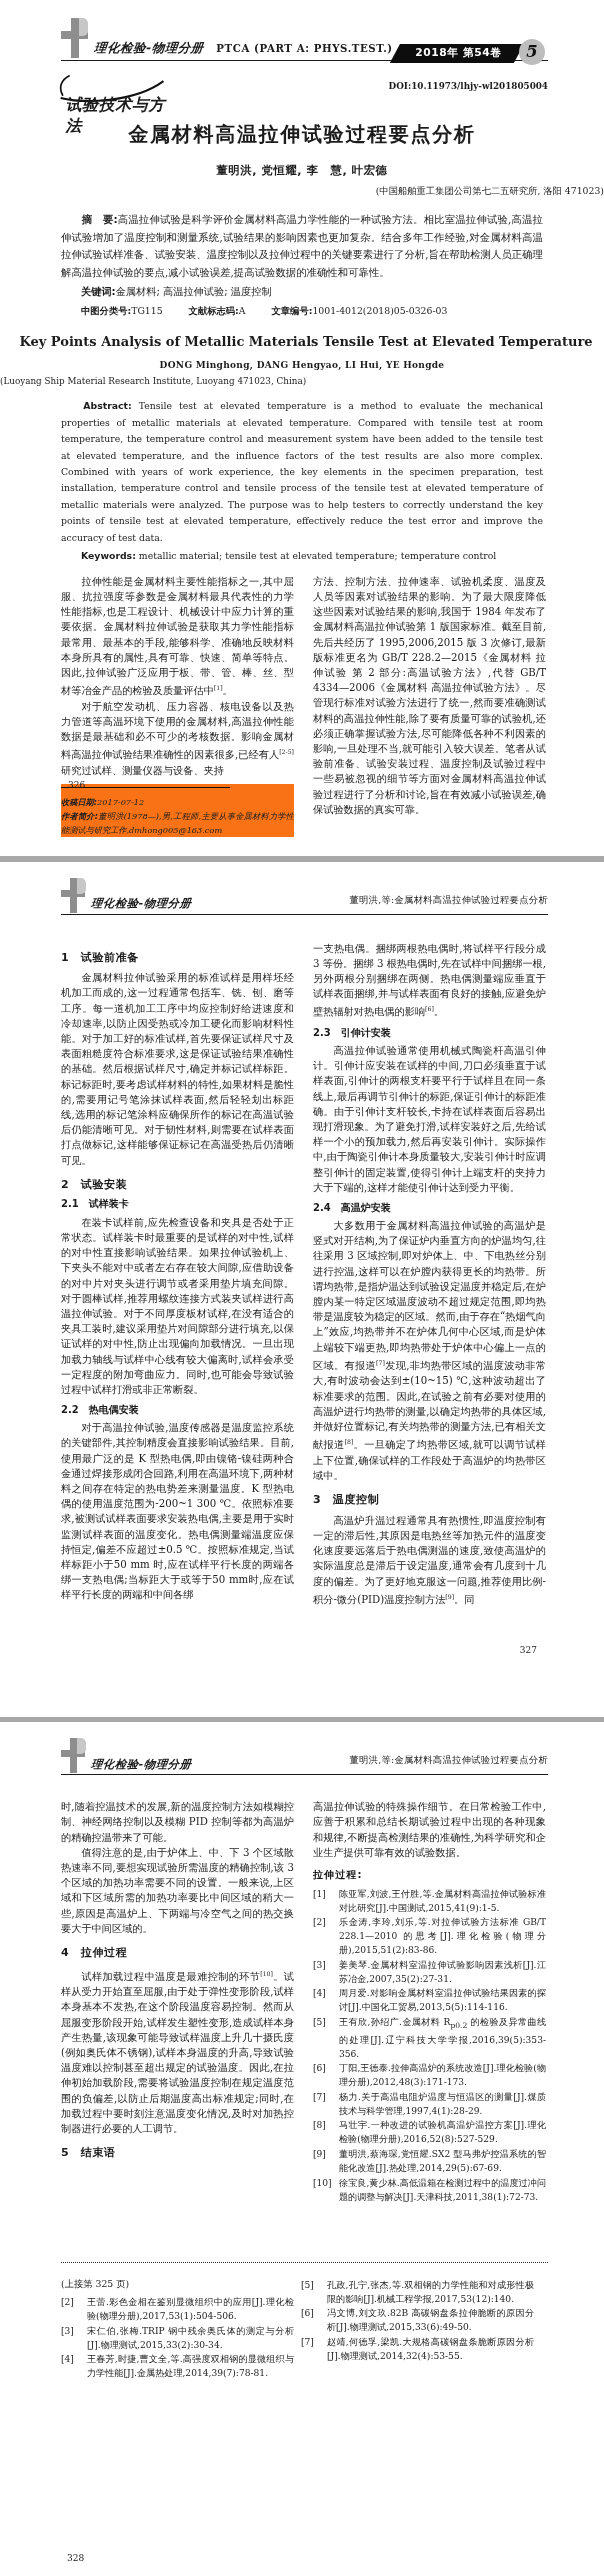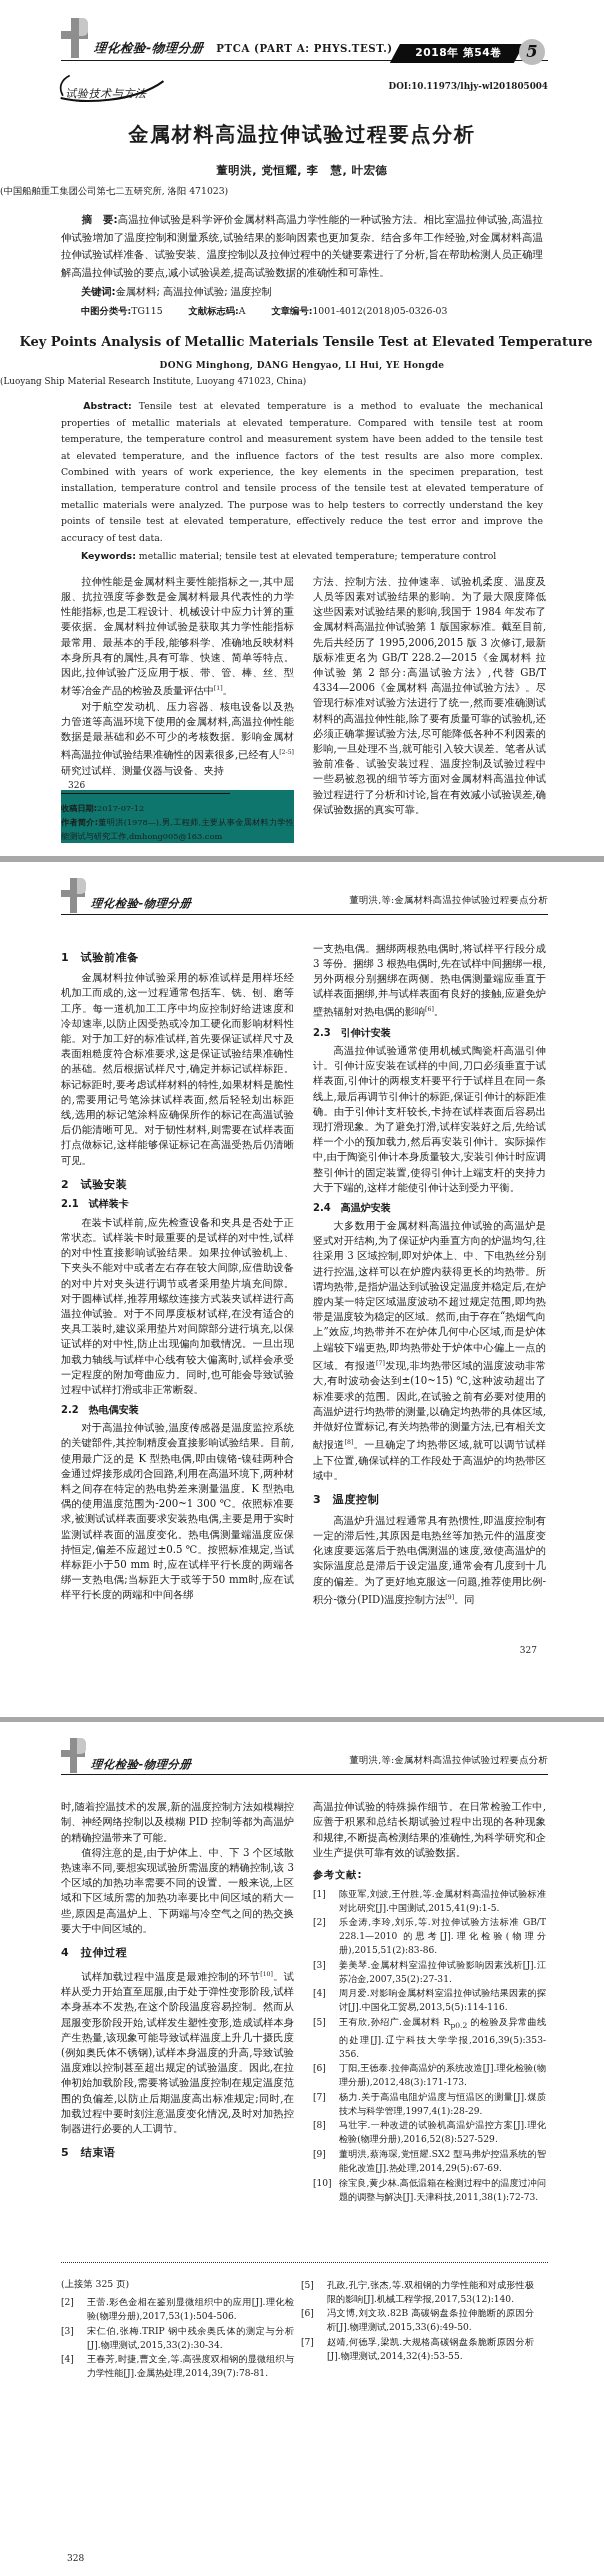--- a/index.html
+++ b/index.html
@@ -21,27 +21,27 @@
   .mast-center{position:absolute;left:0;right:0;bottom:5.6px;text-align:center;font-weight:bold;font-size:10.2px;letter-spacing:0.6px;}
   .issue-banner{position:absolute;right:29px;bottom:-2.3px;}
   .banner-box{display:inline-block;background:#0d0d0d;color:#fff;transform:skewX(-28deg);padding:2.3px 17px 2.3px 20.3px;}
   .banner-box span{display:inline-block;transform:skewX(28deg);font-family:"DejaVu Sans","Liberation Sans",sans-serif;font-weight:bold;font-size:10.7px;letter-spacing:0.6px;}
   .issue-circle{position:absolute;right:-26px;top:-4.5px;width:26px;height:26px;border-radius:50%;background:#bdbdbd;color:#111;text-align:center;line-height:26px;font-size:16.4px;font-weight:bold;font-style:italic;}
 
   
   .badge-row{position:relative;height:33px;margin:13.5px 56px 0 61px;}
   .badge{position:absolute;left:0;top:1.1px;width:107px;height:29px;}
   .badge svg{position:absolute;left:-5.6px;top:-2.3px;}
-  .badge-text{position:relative;font-family:"DejaVu Sans","Liberation Sans",sans-serif;font-weight:normal;font-style:italic;font-size:11px;letter-spacing:0.6px;top:10px;left:4.5px;}
+  .badge-text{position:relative;font-family:"DejaVu Sans","Liberation Sans",sans-serif;font-weight:bold;font-style:italic;font-size:16px;letter-spacing:0.6px;top:19px;left:4.5px;}
   .doi{position:absolute;right:0;top:6.8px;font-weight:bold;font-size:8.8px;}
 
   
   .title-cn{margin:13.5px 0 0;text-align:center;font-family:"DejaVu Sans","Liberation Sans",sans-serif;font-weight:700;font-size:20px;letter-spacing:1.7px;}
   .authors-cn{margin:14.7px 0 0;text-align:center;font-family:"DejaVu Sans","Liberation Sans",sans-serif;font-weight:700;font-size:11.3px;letter-spacing:0.6px;}
-  .affil-cn{margin:7.3px 0 0;text-align:left;font-size:9.3px;}
+  .affil-cn{margin:7.3px 0 0;text-align:right;font-size:9.3px;}
   .abs-cn{margin:13.5px 61px 0 61px;font-size:10.4px;line-height:17.5px;text-align:justify;text-indent:2em;}
   .lbl{font-family:"DejaVu Sans","Liberation Sans",sans-serif;font-weight:700;}
   .kw-cn{margin:1.7px 61px 0 81px;font-size:10.2px;line-height:17px;}
   .meta-row{margin:1.7px 61px 0 81px;font-size:9.3px;line-height:17px;display:flex;gap:26px;}
   .title-en{margin:14.7px 0 0;text-align:center;font-weight:bold;font-size:13px;padding-left:8px;}
   .authors-en{margin:11.3px 0 0;text-align:center;font-weight:bold;font-size:9px;letter-spacing:0.3px;}
   .affil-en{margin:6.2px 0 0;text-align:left;font-size:8.8px;}
   .abs-en{margin:12.4px 61px 0;font-size:9.3px;line-height:16.4px;text-align:justify;text-indent:2.4em;}
   .kw-en{margin:2.3px 61px 0 81px;font-size:9.3px;line-height:16.4px;}
 
@@ -54,21 +54,21 @@
   .sec1{margin:9px 0 5.6px;font-family:"DejaVu Sans","Liberation Sans",sans-serif;font-weight:700;font-size:11px;letter-spacing:0.6px;}
   .sec2{margin:5.6px 0 3.4px;font-family:"DejaVu Sans","Liberation Sans",sans-serif;font-weight:700;font-size:10px;}
   .refs-head{margin:8px 0 4.5px;font-family:"DejaVu Sans","Liberation Sans",sans-serif;font-weight:700;font-size:10px;letter-spacing:1.1px;}
   .ref{display:flex;font-size:9.1px;line-height:14px;text-align:justify;margin:0 0 0.6px;}
   .ref-no{flex:none;width:26px;}
   .ref-tx{flex:1;}
   .cont-note{margin:0 0 4.5px;font-size:9.3px;}
 
   .p1cols{height:300px;}
   .p1cols .col{overflow:hidden;height:300px;}
-  .footnote{position:absolute;left:0;top:216px;width:233px;background:#0f766e;padding-top:3.4px;}
+  .footnote{position:absolute;left:0;top:210px;width:233px;background:#f97316;padding-top:3.4px;font-style:italic;}
   .fn-rule{width:169px;border-top:1.1px solid #111;margin-bottom:6.8px;}
   .fn-line{font-size:8.2px;line-height:14px;text-align:justify;}
   .pageno{position:absolute;font-size:9px;}
   .pn-326{left:8px;top:780px;}
   .pn-327{right:67px;top:783px;}
   .pn-328{left:6.8px;top:831px;}
 
   
   .runhead{position:relative;height:52px;margin:0 56px 0 61px;border-bottom:1.7px solid #1b1b1b;}
   .runhead .logo{bottom:1.1px;}
@@ -222,21 +222,21 @@
             <p class="para noind">时,随着控温技术的发展,新的温度控制方法如模糊控制、神经网络控制以及模糊 PID 控制等都为高温炉的精确控温带来了可能。</p>
             <p class="para">值得注意的是,由于炉体上、中、下 3 个区域散热速率不同,要想实现试验所需温度的精确控制,该 3 个区域的加热功率需要不同的设置。一般来说,上区域和下区域所需的加热功率要比中间区域的稍大一些,原因是高温炉上、下两端与冷空气之间的热交换要大于中间区域的。</p>
             <h3 class="sec1">4 拉伸过程</h3>
             <p class="para">试样加载过程中温度是最难控制的环节<sup>[10]</sup>。试样从受力开始直至屈服,由于处于弹性变形阶段,试样本身基本不发热,在这个阶段温度容易控制。然而从屈服变形阶段开始,试样发生塑性变形,造成试样本身产生热量,该现象可能导致试样温度上升几十摄氏度(例如奥氏体不锈钢),试样本身温度的升高,导致试验温度难以控制甚至超出规定的试验温度。因此,在拉伸初始加载阶段,需要将试验温度控制在规定温度范围的负偏差,以防止后期温度高出标准规定;同时,在加载过程中要时刻注意温度变化情况,及时对加热控制器进行必要的人工调节。</p>
             <h3 class="sec1">5 结束语</h3>
           </div>
       </div>
       <div class="col">
         <div>
             <p class="para noind">高温拉伸试验的特殊操作细节。在日常检验工作中,应善于积累和总结长期试验过程中出现的各种现象和规律,不断提高检测结果的准确性,为科学研究和企业生产提供可靠有效的试验数据。</p>
-            <p class="refs-head">参考文献:</p>
+            <p class="refs-head">拉伸过程:</p>
             <div class="ref">
               <span class="ref-no">[1]</span>
               <span class="ref-tx">陈亚军,刘波,王付胜,等.金属材料高温拉伸试验标准对比研究[J].中国测试,2015,41(9):1-5.</span>
             </div>
             <div class="ref">
               <span class="ref-no">[2]</span>
               <span class="ref-tx">乐金涛,李玲,刘乐,等.对拉伸试验方法标准 GB/T 228.1—2010 的思考[J].理化检验(物理分册),2015,51(2):83-86.</span>
             </div>
             <div class="ref">
               <span class="ref-no">[3]</span>

